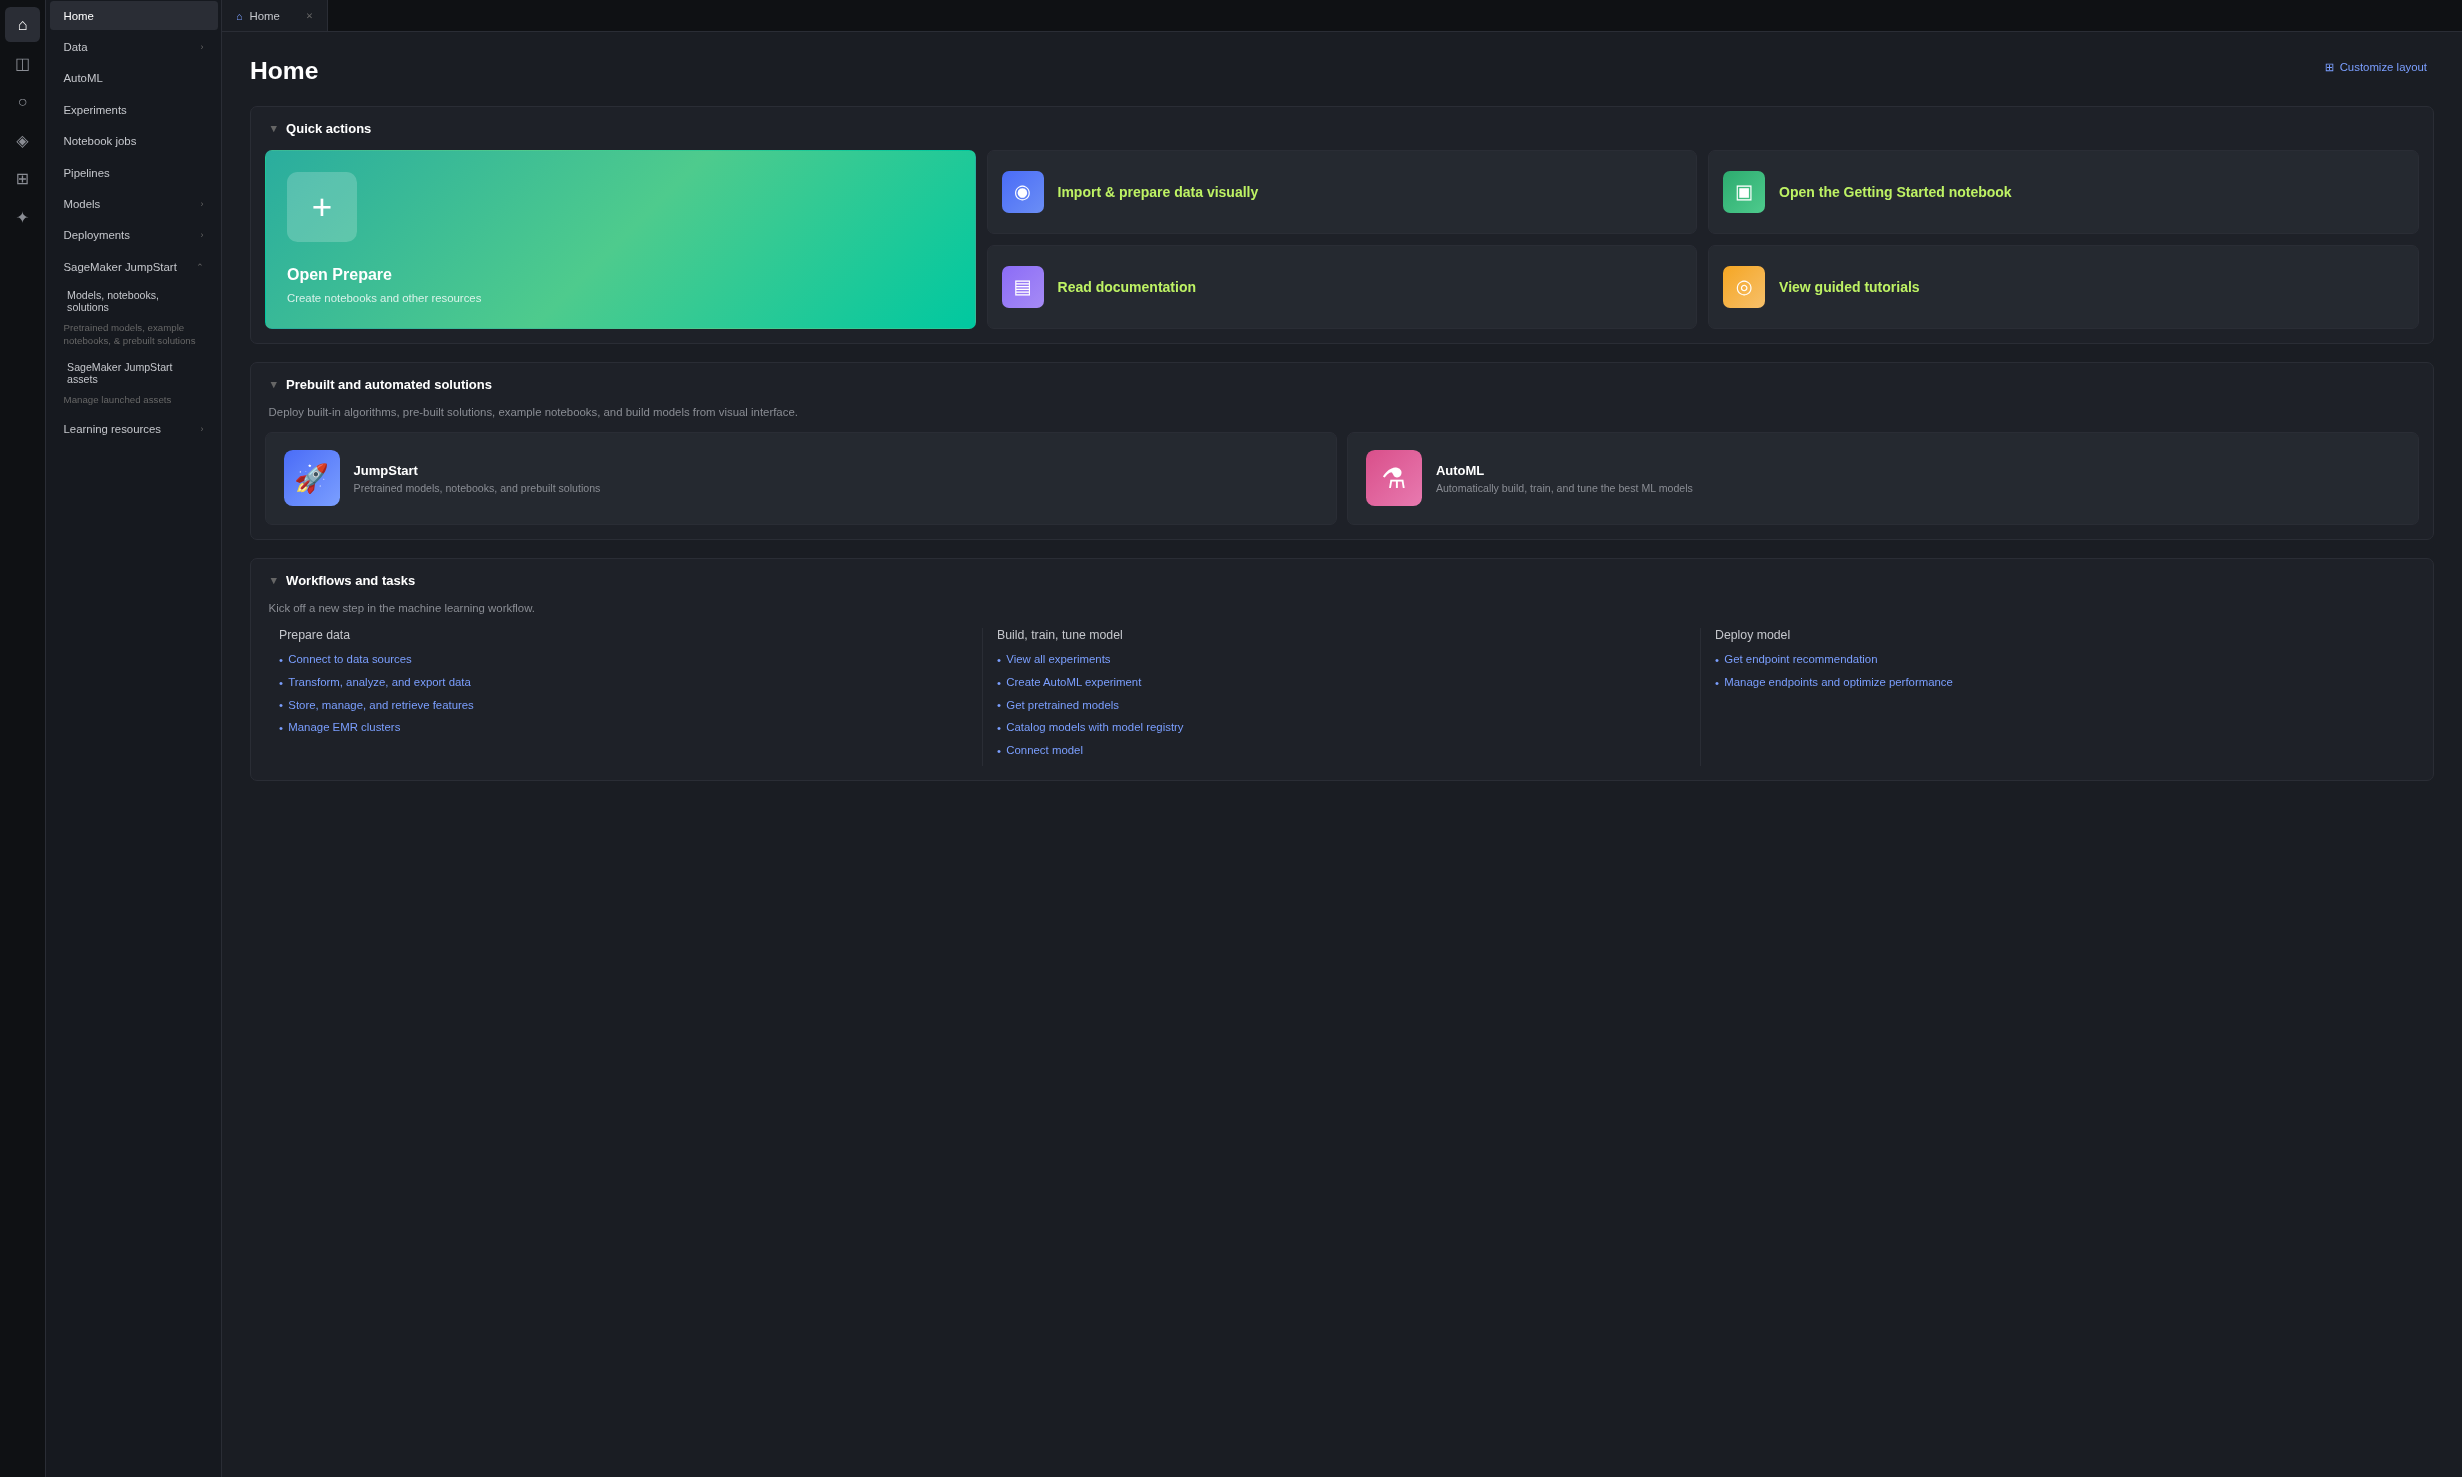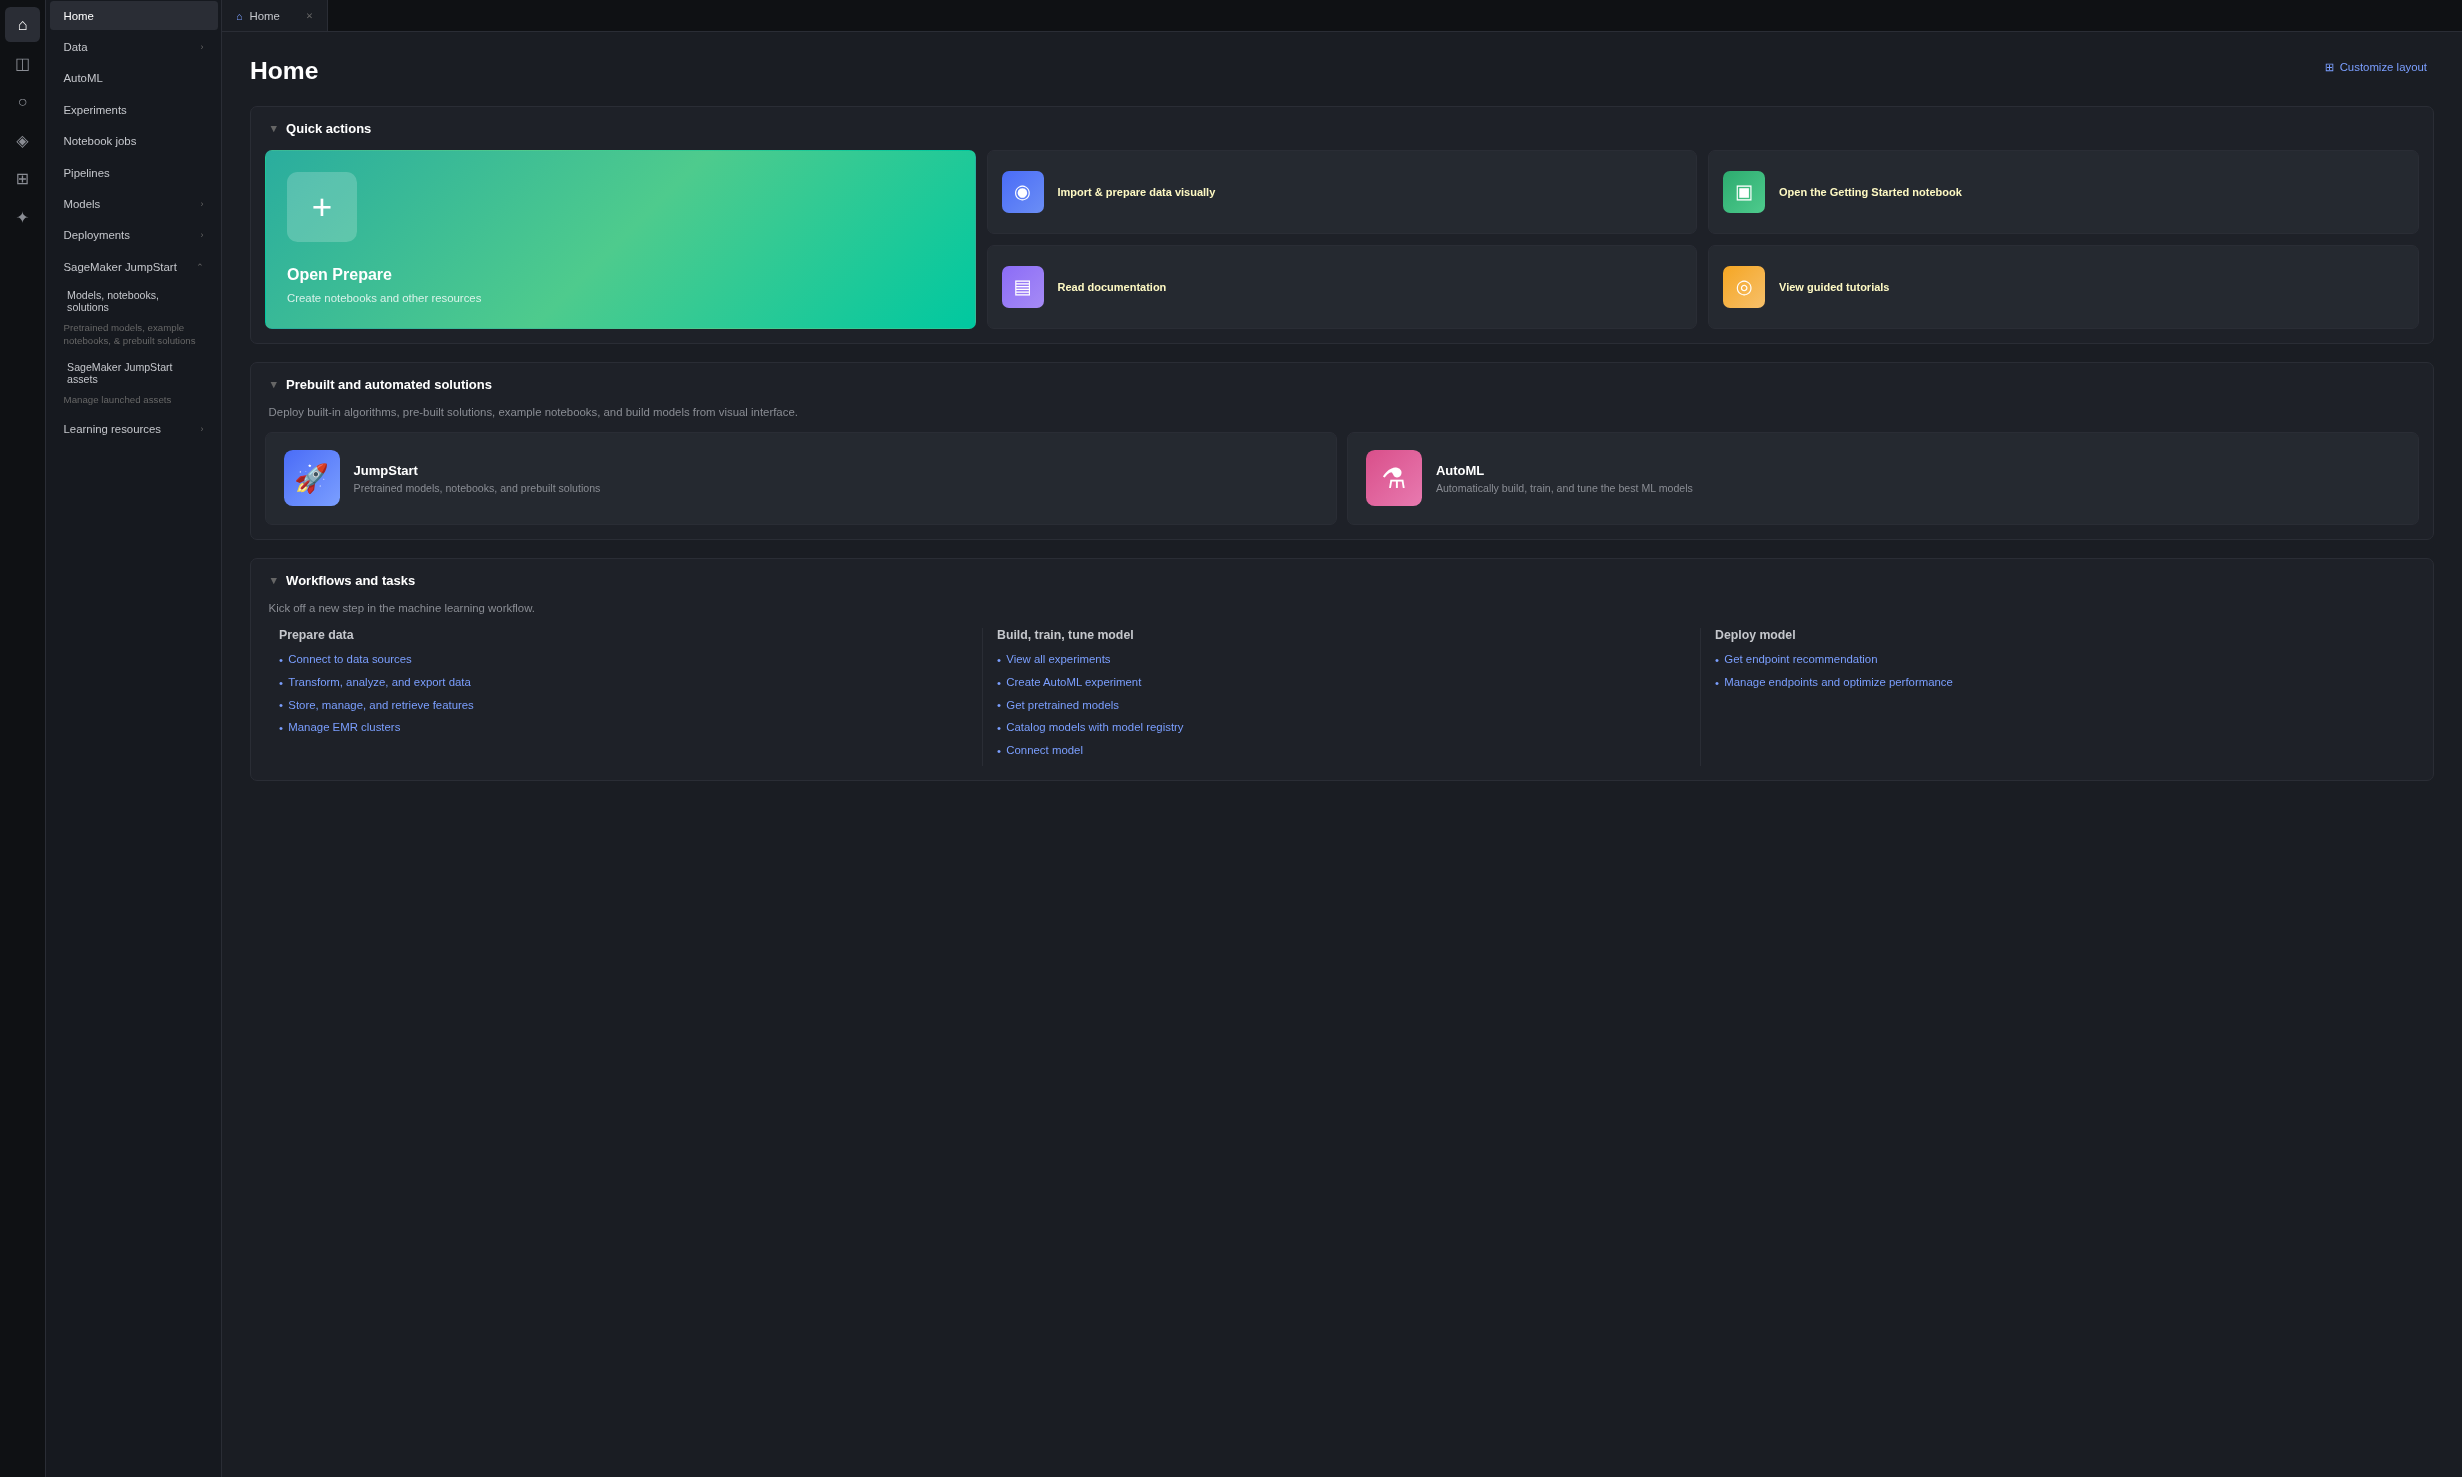--- a/index.html
+++ b/index.html
@@ -206,23 +206,23 @@
       height: 70px;
       font-size: 32px;
       border-radius: 10.6px;
       margin-bottom: 10.6px;
     }
     .action-icon-box.blue { background: linear-gradient(135deg, #4a6cf7, #6b8ef5); color: white; }
     .action-icon-box.green { background: linear-gradient(135deg, #2dab6f, #4ecb8d); color: white; }
     .action-icon-box.purple { background: linear-gradient(135deg, #8b6cf7, #a68bf5); color: white; }
     .action-icon-box.orange { background: linear-gradient(135deg, #f5a623, #f7c06b); color: white; }
     .action-card-label {
-      font-size: 11px;
+      font-size: 14px;
       font-weight: 600;
-      color: #fef9c3;
+      color: #bef264;
     }
     .action-card-desc {
       font-size: 10.6px;
       color: #8a8d94;
       margin-top: 3.5px;
       line-height: 1.4;
     }
 
     
     .solutions-grid {
@@ -259,21 +259,21 @@
 
     
     .workflows-grid {
       display: grid;
       grid-template-columns: 1fr 1fr 1fr;
       gap: 0;
       padding: 0 14px 14px;
     }
     .workflow-col { padding: 0 14px; }
     .workflow-col:not(:last-child) { border-right: 0.9px solid #2a2d35; }
-    .workflow-col-title { font-size: 12.3px; font-weight: 700; color: #c5c7cc; margin-bottom: 10.6px; }
+    .workflow-col-title { font-size: 12.3px; font-weight: 400; color: #c5c7cc; margin-bottom: 10.6px; }
     .workflow-link {
       display: flex;
       align-items: flex-start;
       gap: 5.3px;
       color: #7b9fff;
       font-size: 11.4px;
       cursor: pointer;
       margin-bottom: 7px;
       line-height: 1.3;
     }

